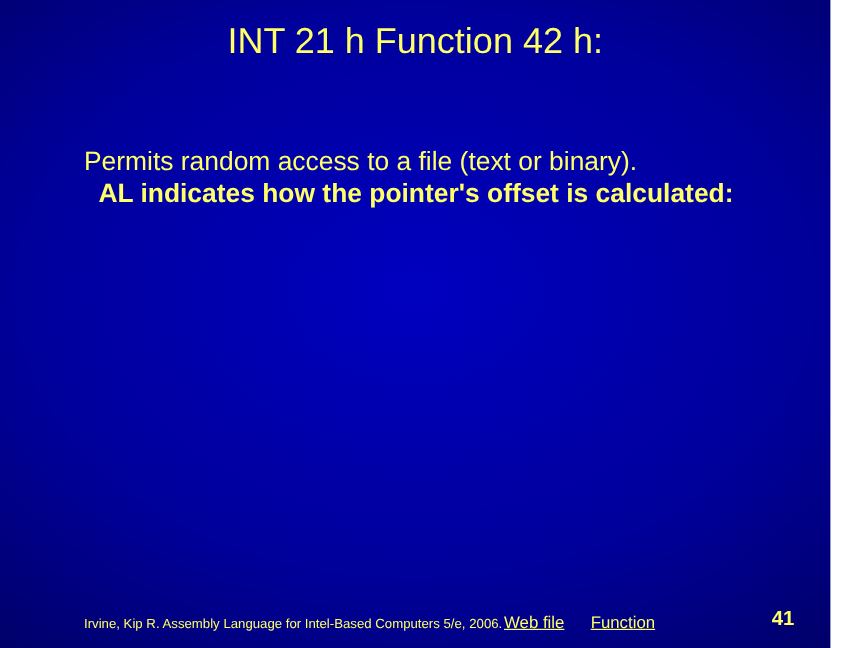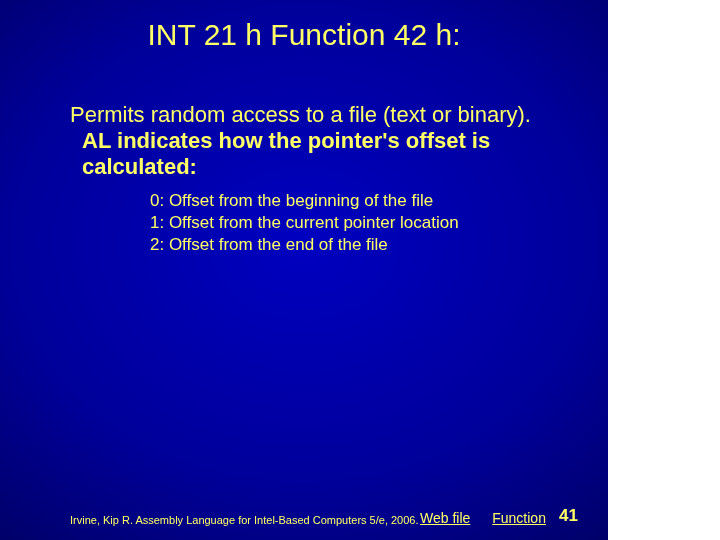--- a/index.html
+++ b/index.html
@@ -3,21 +3,21 @@
 <meta charset="utf-8">
 <style>
   html, body {
     margin: 0;
     padding: 0;
     width: 720px;
     height: 540px;
     overflow: hidden;
   }
   .slide {
-    width: 608px;
+    width: 692px;
     height: 540px;
     background: radial-gradient(ellipse 120% 110% at 50% 45%, #0000c0 0%, #00009a 40%, #000060 70%, #000018 100%);
     position: relative;
     font-family: Arial, Helvetica, sans-serif;
     color: #ffff66;
     box-sizing: border-box;
   }
   .title {
     text-align: center;
     font-size: 30px;
@@ -26,21 +26,21 @@
   }
   .subtitle {
     text-align: center;
     font-size: 22px;
     margin-top: 4px;
     font-weight: normal;
   }
   .body-text {
     font-size: 22px;
     margin-left: 70px;
-    margin-top: 50px;
+    margin-top: 70px;
     font-weight: normal;
   }
   .code-box {
     border: 1px solid #d0d0d0;
     margin: 20px 90px 0 100px;
     padding: 10px 14px;
     font-family: "Courier New", monospace;
     font-size: 16px;
     font-weight: bold;
     white-space: pre;
@@ -94,25 +94,20 @@
 
 <div class="slide">
 
   <div class="title">INT 21 h Function 42 h:</div>
 
   <div class="body-text">Permits random access to a file (text or binary).</div>
 
 
   <div class="after-text">AL indicates how the pointer's offset is calculated:</div>
 
-  <div class="list">
-    <div>0:  Offset from the beginning of the file</div>
-    <div>1:  Offset from the current pointer location</div>
-    <div>2:  Offset from the end of the file</div>
-  </div>
 
   <div class="footer">
     <span class="citation">Irvine, Kip R. Assembly Language for Intel-Based Computers 5/e, 2006.</span>
     <span class="links">
       <span class="link">Web file</span>
       <span class="link">Function</span>
     </span>
     <span class="pagenum">41</span>
   </div>
 

